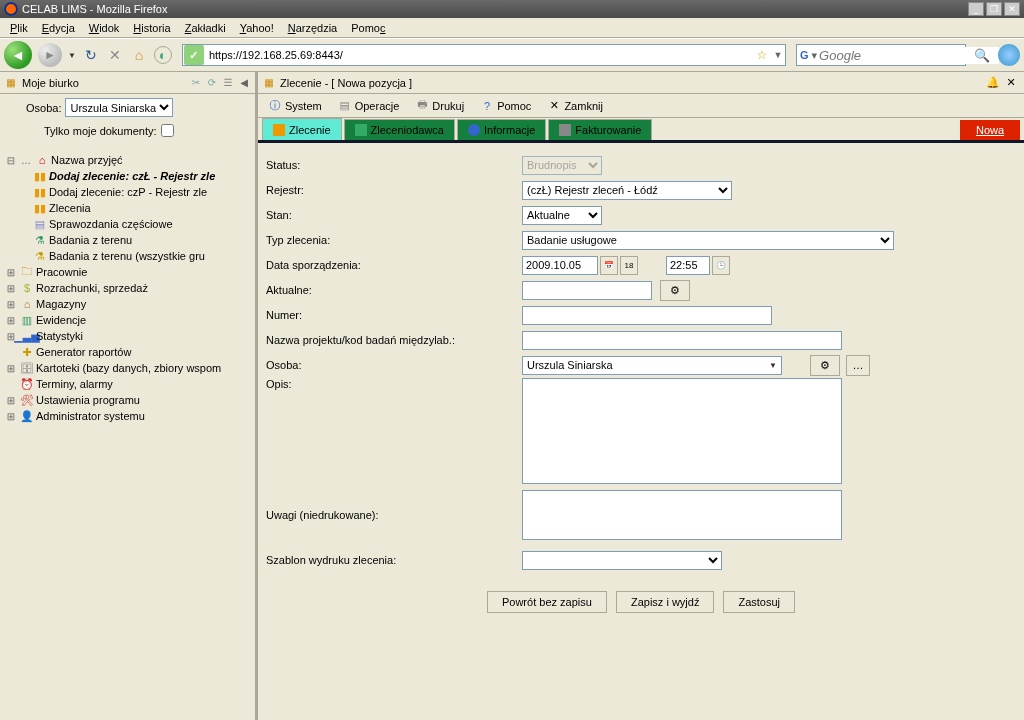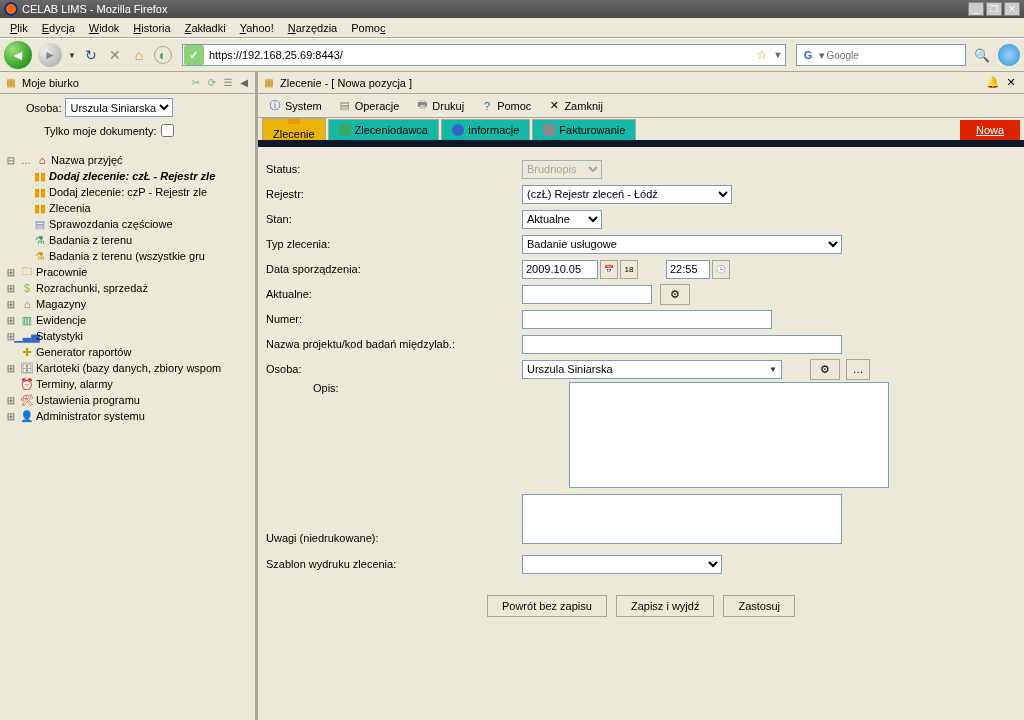--- a/index.html
+++ b/index.html
@@ -20,21 +20,21 @@
   .stop { color:#888;}
   .home { color:#d98a1f;}
   .urlfield { flex:1; height:22px; border:1px solid #7f9db9; background:#fff; display:flex; align-items:center; margin:0 4px;}
   .urlfield .sec { width:20px; height:20px; display:flex; align-items:center; justify-content:center; background:#8fd27a; margin:1px; border-radius:2px;}
   .urlfield input { flex:1; border:none; outline:none; font-size:11px; padding:0 4px;}
   .urlfield .star { width:18px; color:#c8a800; font-size:12px; text-align:center;}
   .urlfield .dd { width:14px; text-align:center; color:#666; font-size:9px;}
   .searchbox { width:170px; height:22px; border:1px solid #7f9db9; background:#fff; display:flex; align-items:center;}
   .searchbox .g { width:16px; height:16px; margin:0 3px; display:flex; align-items:center; justify-content:center; font-weight:bold;}
   .searchbox .g b { color:#36c;}
-  .searchbox input { flex:1; border:none; outline:none; font-size:10px; color:#888; }
+  .searchbox input { flex:1; border:none; outline:none; font-size:13px; color:#888; font-style:italic;}
   .magnify { width:20px; height:20px; display:flex; align-items:center; justify-content:center; font-size:13px; color:#2a5a9a;}
   .chat-icon { width:22px; height:22px; }
   .main { display:flex; height:648px; }
   .sidebar { width:258px; border-right:3px solid #aca899; background:#ece9d8; display:flex; flex-direction:column;}
   .side-head { height:22px; display:flex; align-items:center; padding:0 4px; justify-content:space-between; border-bottom:1px solid #aca899;}
   .side-head .t { display:flex; align-items:center; gap:4px;}
   .side-toolicons { display:flex; gap:2px; align-items:center;}
   .mini-icon { width:14px; height:14px; font-size:10px; display:flex; align-items:center; justify-content:center;}
   .osoba-row { display:flex; align-items:center; gap:4px; padding:4px 6px 2px 26px;}
   .osoba-row select { font-size:11px; border:1px solid #7f9db9;}
@@ -47,25 +47,25 @@
   .bold { font-weight:bold;font-style:italic;}
   .content { flex:1; background:#ece9d8; display:flex; flex-direction:column;}
   .content-head { height:22px; background:#ece9d8; display:flex; align-items:center; justify-content:space-between; padding:0 6px 0 4px; border-bottom:1px solid #aca899;}
   .content-head .t { display:flex; align-items:center; gap:4px;}
   .content-head .r { display:flex; gap:4px;}
   .bell,.xx { width:14px; height:14px; font-size:11px; display:flex; align-items:center; justify-content:center;}
   .toolbar2 { height:24px; display:flex; align-items:center; padding:0 4px; gap:4px; border-bottom:1px solid #aca899;}
   .tb-item { display:flex; align-items:center; gap:3px; padding:2px 6px; cursor:default;}
   .tb-icon { width:14px; height:14px; display:flex; align-items:center; justify-content:center; font-size:11px;}
   .tabbar { height:22px; display:flex; align-items:flex-end; padding:0 4px; background:#ece9d8; position:relative;}
-  .tab { height:21px; display:flex; align-items:center; gap:4px; padding:0 10px; border:1px solid #aca899; border-bottom:none; background:#14b8a6; margin-right:2px; cursor:default;}
-  .tab.active { background:#eab308; height:22px; position:relative; z-index:2;flex-direction:column;}
+  .tab { height:21px; display:flex; align-items:center; gap:4px; padding:0 10px; border:1px solid #aca899; border-bottom:none; background:#15803d; margin-right:2px; cursor:default;}
+  .tab.active { background:#5eead4; height:22px; position:relative; z-index:2;}
   .tab-icon { width:12px; height:12px; display:inline-block;}
   .nowa { margin-left:auto; background:#d20; color:#fff; width:60px; height:20px; display:flex; align-items:center; justify-content:center; text-decoration:underline;}
-  .formarea { flex:1; padding:10px 8px 8px 8px; overflow:auto; border-top:7px solid #0f172a;}
+  .formarea { flex:1; padding:10px 8px 8px 8px; overflow:auto; border-top:3px solid #0f172a;}
   .frow { display:flex; align-items:center; min-height:24px; margin-bottom:1px;}
   .flabel { width:256px; padding-left:0;}
   .sel, .inp, .ta { border:1px solid #7f9db9; font-size:11px; background:#fff;}
   .sel[disabled] { background:#ece9d8; color:#888;}
   .sel { height:19px;}
   .inp { height:19px; padding:0 3px;}
   .ta { resize:none; padding:2px;}
   .date-btn { width:18px; height:19px; border:1px solid #aca899; background:#ece9d8; font-size:8px; display:inline-flex; align-items:center; justify-content:center; margin-left:2px;}
   .gear-btn { width:30px; height:21px; border:1px solid #aca899; background:#ece9d8; display:inline-flex; align-items:center; justify-content:center;}
   .dots-btn { width:24px; height:21px; border:1px solid #aca899; background:#ece9d8; display:inline-flex; align-items:center; justify-content:center;}
@@ -293,21 +293,21 @@
       <div class="frow">
           <div class="flabel">Rejestr:</div>
         <select class="sel" style="width:210px;"><option>(czŁ) Rejestr zleceń - Łódź</option></select>
         </div>
       <div class="frow">
           <div class="flabel">Stan:</div>
         <select class="sel" style="width:80px;"><option>Aktualne</option></select>
         </div>
       <div class="frow">
           <div class="flabel">Typ zlecenia:</div>
-        <select class="sel" style="width:320px;"><option>Badanie usługowe</option></select>
+        <select class="sel" style="width:372px;"><option>Badanie usługowe</option></select>
         </div>
       <div class="frow">
           <div class="flabel">Data sporządzenia:</div>
         <input class="inp" style="width: 76px;" value="2009.10.05">
         <span class="date-btn">📅</span>
         <span class="date-btn">18</span>
         <span style="width:28px;"></span>
         <input class="inp" style="width: 44px;" value="22:55">
         <span class="date-btn">🕒</span>
         </div>
@@ -329,25 +329,25 @@
           <div class="flabel">Osoba:</div>
         <div style="width:260px;border:1px solid #7f9db9;height:19px;background:#fff;display:flex;align-items:center;padding:0 4px;justify-content:space-between;">
           <span>Urszula Siniarska</span>
           <span class="dd-arrow">▼</span>
         </div>
         <span style="width:28px;"></span>
         <span class="gear-btn">⚙</span>
         <span style="width:6px;"></span>
         <span class="dots-btn">…</span>
         </div>
-      <div class="frow" style="align-items:flex-start;margin-left:47px;">
+      <div class="frow" style="align-items:flex-start;">
           <div class="flabel">Opis:</div>
         <textarea class="ta" style="width: 320px; height: 106px;"></textarea>
         </div>
-      <div class="frow" style="align-items:flex-end;margin-top:6px;">
+      <div class="frow" style="align-items:center;margin-top:6px;">
           <div class="flabel">Uwagi (niedrukowane):</div>
         <textarea class="ta" style="width: 320px; height: 50px;"></textarea>
         </div>
       <div class="frow" style="margin-top:8px;">
           <div class="flabel">Szablon wydruku zlecenia:</div>
         <select class="sel" style="width:200px;"><option></option></select>
         </div>
 
       <div class="btnrow">
         <button class="fbtn">Powrót bez zapisu</button>

